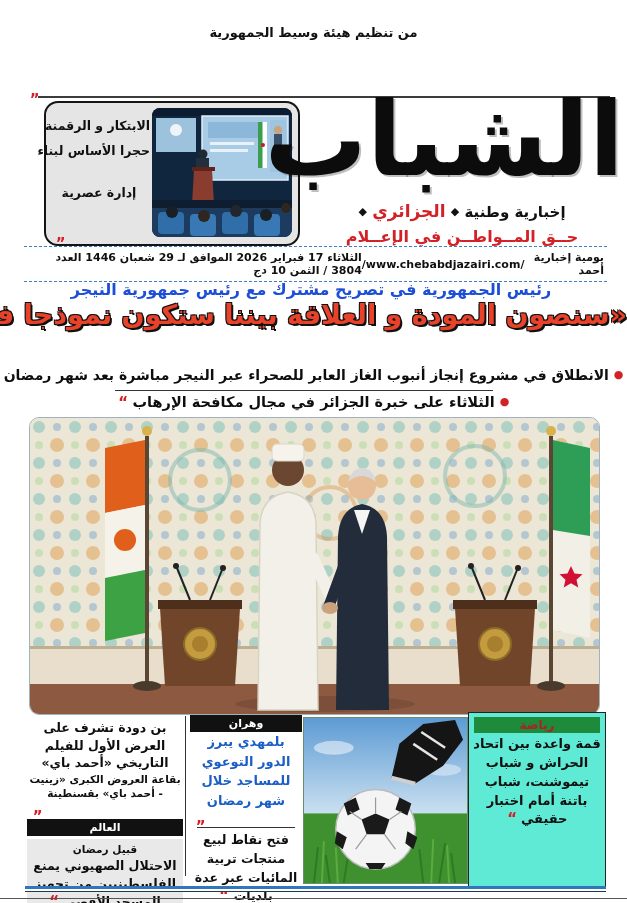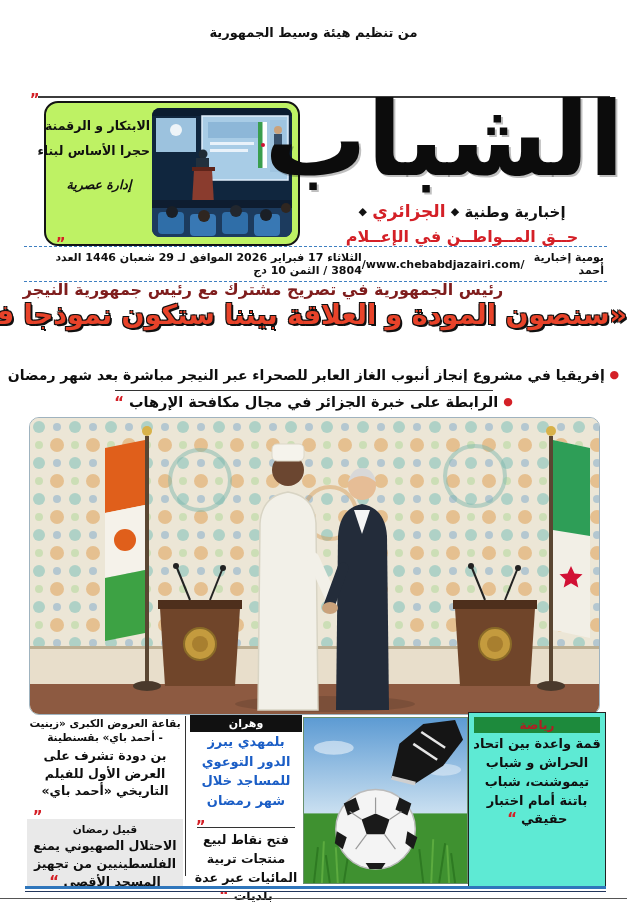--- a/index.html
+++ b/index.html
@@ -12,44 +12,44 @@
 
   
   .top-kicker{top:25px;left:0;width:627px;font-size:13px;color:#111;}
   .top-headline{top:46px;left:0;width:627px;font-size:26px;color:#1a61ae;letter-spacing:-0.5px;}
   .top-underline{top:96px;left:38px;width:572px;border-top:2px solid #3c3c3c;}
   .orn{color:#d42027;font-weight:bold;font-size:15px;line-height:1;}
   .orn-close{display:inline-block;transform:rotate(180deg);}
   .top-orn{top:84px;left:30px;}
 
   
-  .innov-box{top:101px;left:44px;width:252px;height:141px;background:#bef264;
+  .innov-box{top:101px;left:44px;width:252px;height:141px;background:#e5e5e5;
              border:2px solid #141414;border-radius:14px;}
   .innov-text{position:absolute;left:2px;top:6px;width:102px;text-align:center;direction:rtl;color:#101010;}
   .innov-line{font-size:12.5px;font-weight:bold;white-space:nowrap;line-height:1.15;}
-  .il1{margin-top:10px;} .il2{margin-top:11px;} .il3{margin-top:19px;font-style:italic;}
+  .il1{margin-top:10px;} .il2{margin-top:11px;} .il3{margin-top:27px;}
   .innov-photo{position:absolute;left:106px;top:5px;width:140px;height:129px;border-radius:8px;overflow:hidden;}
   .innov-orn{position:absolute;left:10px;bottom:1px;}
 
   
   .masthead-title{top:86px;left:300px;width:324px;font-size:102px;line-height:1.05;color:#0c0c0c;
                   font-weight:bold;letter-spacing:-2px;text-shadow:2px 2px 0 rgba(0,0,0,0.25);}
   .masthead-sub{top:201px;left:300px;width:324px;font-size:15px;color:#111;}
   .sub-accent{color:#d42027;font-size:17px;font-weight:bold;}
   .diamond{font-size:11px;vertical-align:2px;}
   .masthead-slogan{top:227px;left:300px;width:324px;font-size:16px;color:#d42027;letter-spacing:1px;}
 
   
   .dateline{top:246px;left:24px;width:577px;border-top:1px dashed #3f7fc1;border-bottom:1px dashed #3f7fc1;
             padding:4px 3px;display:flex;justify-content:space-between;align-items:center;
             font-size:11px;font-weight:bold;color:#101010;}
   .dl-url{direction:ltr;unicode-bidi:embed;}
 
   
-  .lead-kicker{top:280px;left:0;width:526px;font-size:16px;color:#7f1d1d;}
+  .lead-kicker{top:280px;left:0;width:526px;font-size:16px;color:#1d4ed8;padding-left:48px;}
   .lead-headline{top:299px;left:0;width:627px;font-size:27px;color:#e8432a;white-space:nowrap;
                  text-shadow:1px 1px 0 #111,-1px -1px 0 #111,1px -1px 0 #111,-1px 1px 0 #111,2px 2px 0 #111;}
   .bullet-line1{top:367px;left:0;width:627px;font-size:14px;color:#0e0e0e;}
   .bullet-divider{top:390px;left:115px;width:378px;border-top:1px solid #333;}
   .bullet-line2{top:394px;left:0;width:627px;font-size:14.5px;color:#0e0e0e;}
   .red-bullet{color:#d42027;font-size:11px;vertical-align:2px;}
 
   
   .main-photo{top:417px;left:29px;width:569px;height:296px;border:1px solid #9fb3bf;
               border-radius:10px;overflow:hidden;background:#ece6d6;}
@@ -143,26 +143,26 @@
     <span>/</span>
     <span class="dl-url">www.chebabdjazairi.com</span>
     <span>/</span>
     <span>الثلاثاء 17 فبراير 2026 الموافق لـ 29 شعبان 1446 العدد 3804 / الثمن 10 دج</span>
   </div>
 
   <div class="abs ctr rtl b lead-kicker">رئيس الجمهورية في تصريح مشترك مع رئيس جمهورية النيجر</div>
   <div class="abs ctr rtl b lead-headline">«سنصون المودة و العلاقة بيننا ستكون نموذجا في إفريقيا»</div>
   <div class="abs ctr rtl b bullet-line1">
     <span class="red-bullet">●</span>
-    <span>إفريقيا في مشروع إنجاز أنبوب الغاز العابر للصحراء عبر النيجر مباشرة بعد شهر رمضان</span>
+    <span>الانطلاق في مشروع إنجاز أنبوب الغاز العابر للصحراء عبر النيجر مباشرة بعد شهر رمضان</span>
   </div>
   <div class="abs bullet-divider"></div>
   <div class="abs ctr rtl b bullet-line2">
     <span class="red-bullet">●</span>
-    <span>الرابطة على خبرة الجزائر في مجال مكافحة الإرهاب</span>
+    <span>الثلاثاء على خبرة الجزائر في مجال مكافحة الإرهاب</span>
     <span class="orn orn-close">„</span>
   </div>
 
   <div class="abs main-photo">
     <svg width="569" height="296" viewBox="0 0 569 296" xmlns="http://www.w3.org/2000/svg">
       <defs>
         <pattern id="tl" width="36" height="36" patternUnits="userSpaceOnUse">
           <rect width="36" height="36" fill="#ece6d6"></rect>
           <circle cx="9" cy="9" r="6" fill="#8fc6bd" opacity="0.65"></circle>
           <circle cx="27" cy="27" r="7" fill="#e0a055" opacity="0.55"></circle>
@@ -232,23 +232,24 @@
         <polygon points="324,92 340,92 332,116" fill="#f5f5f5"></polygon>
         <line x1="313" y1="150" x2="299" y2="188" stroke="#232c3a" stroke-width="11" stroke-linecap="round"></line>
         <circle cx="332" cy="68" r="14" fill="#e6bd96"></circle>
         <path d="M318,64 Q322,50 332,50 Q343,50 346,64 Q339,58 332,58 Q324,58 318,64 Z" fill="#d8d8d8"></path>
       </g>
       <ellipse cx="300" cy="190" rx="8" ry="6" fill="#caa27b"></ellipse>
     </svg>
   </div>
 
   <div class="abs ctr rtl culture-col">
+    <div class="b culture-headline">بن دودة تشرف على العرض الأول للفيلم التاريخي «أحمد باي»</div>
     <div class="b culture-kicker">بقاعة العروض الكبرى «زينيت - أحمد باي» بقسنطينة</div>
-    <div class="b culture-headline">بن دودة تشرف على العرض الأول للفيلم التاريخي «أحمد باي»</div>
     <span class="orn col-orn">„</span>
+    <div class="black-bar">العالم</div>
     <div class="world-box">
       <div class="b world-kicker">قبيل رمضان</div>
       <div class="b world-headline">
         <span>الاحتلال الصهيوني يمنع الفلسطينيين من تجهيز المسجد الأقصى</span>
         <span class="orn orn-close">„</span>
       </div>
     </div>
   </div>
 
   <div class="abs v-divider"></div>

